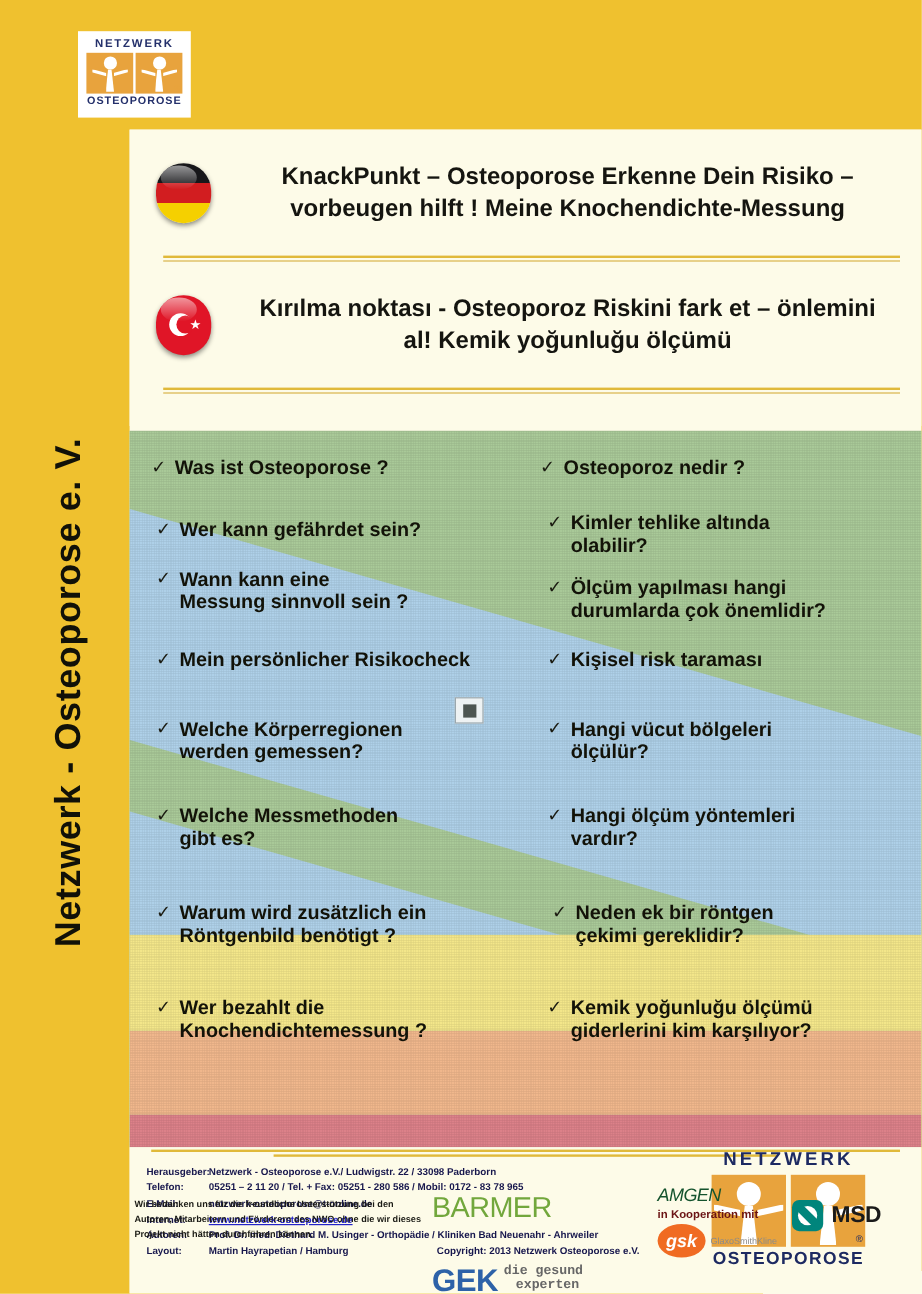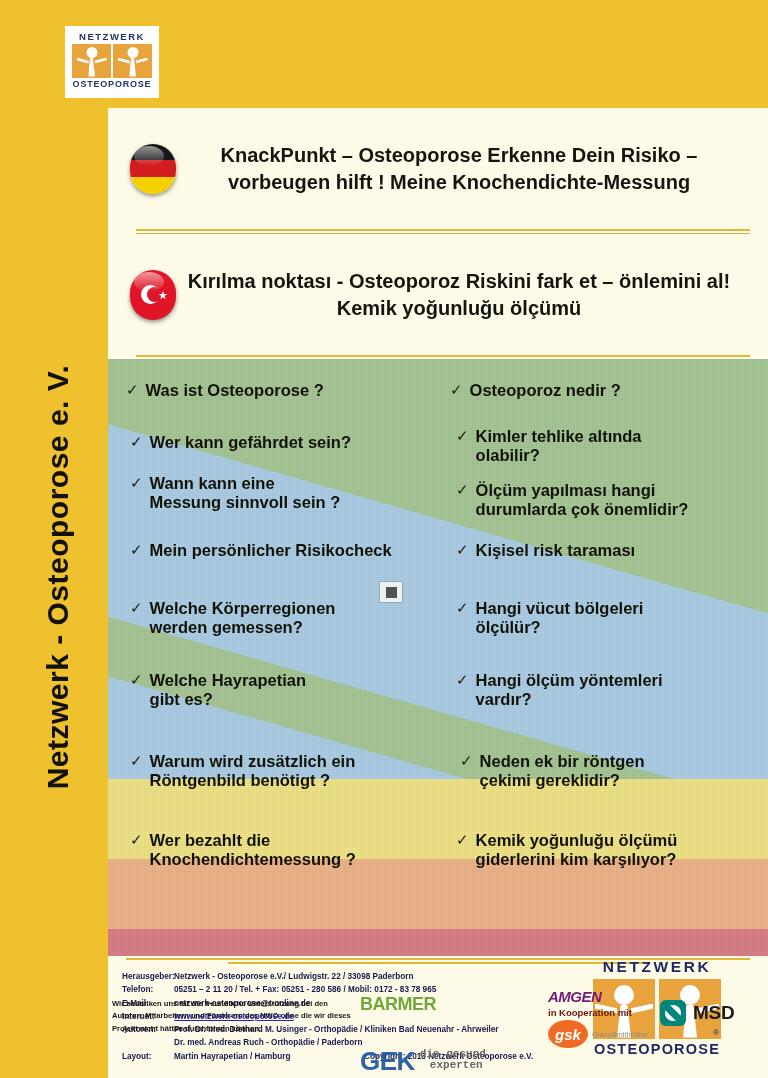--- a/index.html
+++ b/index.html
@@ -77,22 +77,22 @@
 
   
   #panel{
     position:absolute;left:108px;top:108px;width:660px;height:970px;
     background:#fdfbe8;
   }
 
   
   #slogans{position:absolute;left:0;top:0;width:660px;height:247px;background:#fdfbe8;}
   .slogan-row{
-    position:relative;display:flex;align-items:center;height:121px;
-    padding-left:22px;box-sizing:border-box;
+    position:relative;display:flex;align-items:center;height:105px;
+    padding-left:22px;box-sizing:border-box;gap:28px;
   }
   .flag{
     width:46px;height:50px;flex:0 0 46px;border-radius:50%/46%;
     position:relative;overflow:hidden;margin-right:8px;
     box-shadow:0 2px 4px rgba(0,0,0,.45);
   }
   .flag-de{
     background:linear-gradient(to bottom,#17171a 0%,#17171a 33%,#d21d20 33%,#d21d20 66%,#f5d000 66%,#f5d000 100%);
   }
   .flag-tr{background:#e01527;}
@@ -221,29 +221,29 @@
   #sponsors{
     position:absolute;left:0;top:970px;width:768px;height:108px;
   }
   #thanks{
     position:absolute;left:112px;top:28px;width:240px;
     font-size:7.6px;line-height:1.62;color:#1b1b15;font-weight:bold;
   }
   #barmer{
     position:absolute;left:360px;top:26px;width:170px;
   }
-  .barmer-1{font-size:18px;font-weight:bold;color:#72a73c;letter-spacing:-0.5px;line-height:.95;}
+  .barmer-1{font-size:24px;font-weight:normal;color:#72a73c;letter-spacing:-0.5px;line-height:.95;}
   .barmer-2{display:flex;align-items:flex-start;margin-top:36px;}
   .gek{font-size:26px;font-weight:bold;color:#2d62a8;letter-spacing:-0.5px;line-height:.95;}
   .gek-sub{font-size:11px;font-weight:bold;color:#666;line-height:1.0;padding-left:5px;padding-bottom:1px;font-family:Liberation Mono, monospace;}
   .gek-sub span{display:block;}
   .gek-sub .b{padding-left:10px;}
 
   #amgen-box{position:absolute;left:548px;top:18px;width:106px;}
-  .amgen{font-size:15px;font-weight:bold;color:#701a75;font-style:italic;letter-spacing:-0.5px;}
+  .amgen{font-size:15px;font-weight:normal;color:#14532d;font-style:italic;letter-spacing:-0.5px;}
   .koop{font-size:9.5px;font-weight:bold;color:#6b1414;padding-top:2px;}
   .gsk-row{display:flex;align-items:center;padding-top:2px;}
   .gsk-circle{
     width:40px;height:28px;border-radius:50%;background:#f06b22;
     display:flex;align-items:center;justify-content:center;
     color:#fff;font-size:15px;font-weight:bold;font-style:italic;
   }
   .gsk-name{font-size:7.5px;color:#8a8a8a;padding-left:4px;}
 
   #msd-box{position:absolute;left:660px;top:30px;display:flex;align-items:center;}
@@ -360,21 +360,21 @@
             <span class="check">✓</span>
             <span class="qtext">Mein persönlicher Risikocheck</span>
             </div>
           <div class="qitem" style="top:240px;left:22px;">
             <span class="check">✓</span>
             <span class="qtext">Welche Körperregionen
 werden gemessen?</span>
             </div>
           <div class="qitem" style="top:312px;left:22px;">
             <span class="check">✓</span>
-            <span class="qtext">Welche Hayrapetian
+            <span class="qtext">Welche Messmethoden
 gibt es?</span>
             </div>
           <div class="qitem" style="top:393px;left:22px;">
             <span class="check">✓</span>
             <span class="qtext">Warum wird zusätzlich ein
 Röntgenbild benötigt ?</span>
             </div>
           <div class="qitem" style="top:472px;left:22px;">
             <span class="check">✓</span>
             <span class="qtext">Wer bezahlt die
@@ -447,21 +447,20 @@
         <div class="imp-row">
           <span class="imp-label">Internet:</span>
           <span class="imp-val imp-link">www.netzwerk-osteoporose.de</span>
         </div>
         <div class="imp-row">
           <span class="imp-label">Autoren:</span>
           <span class="imp-val">Prof. Dr. med. Diethard M. Usinger - Orthopädie /  Kliniken  Bad  Neuenahr - Ahrweiler</span>
         </div>
         <div class="imp-row">
           <span class="imp-label"></span>
-          <span class="imp-val">Dr. med. Andreas Ruch - Orthopädie / Paderborn</span>
         </div>
         <div class="imp-row imp-split">
           <span class="imp-label">Layout:</span>
           <span class="a">Martin  Hayrapetian / Hamburg</span>
           <span class="imp-val">Copyright: 2013  Netzwerk Osteoporose e.V.</span>
         </div>
       </div>
 
       <div id="logo-bottom">
         <div class="nwb-word nwb-top">NETZWERK</div>

